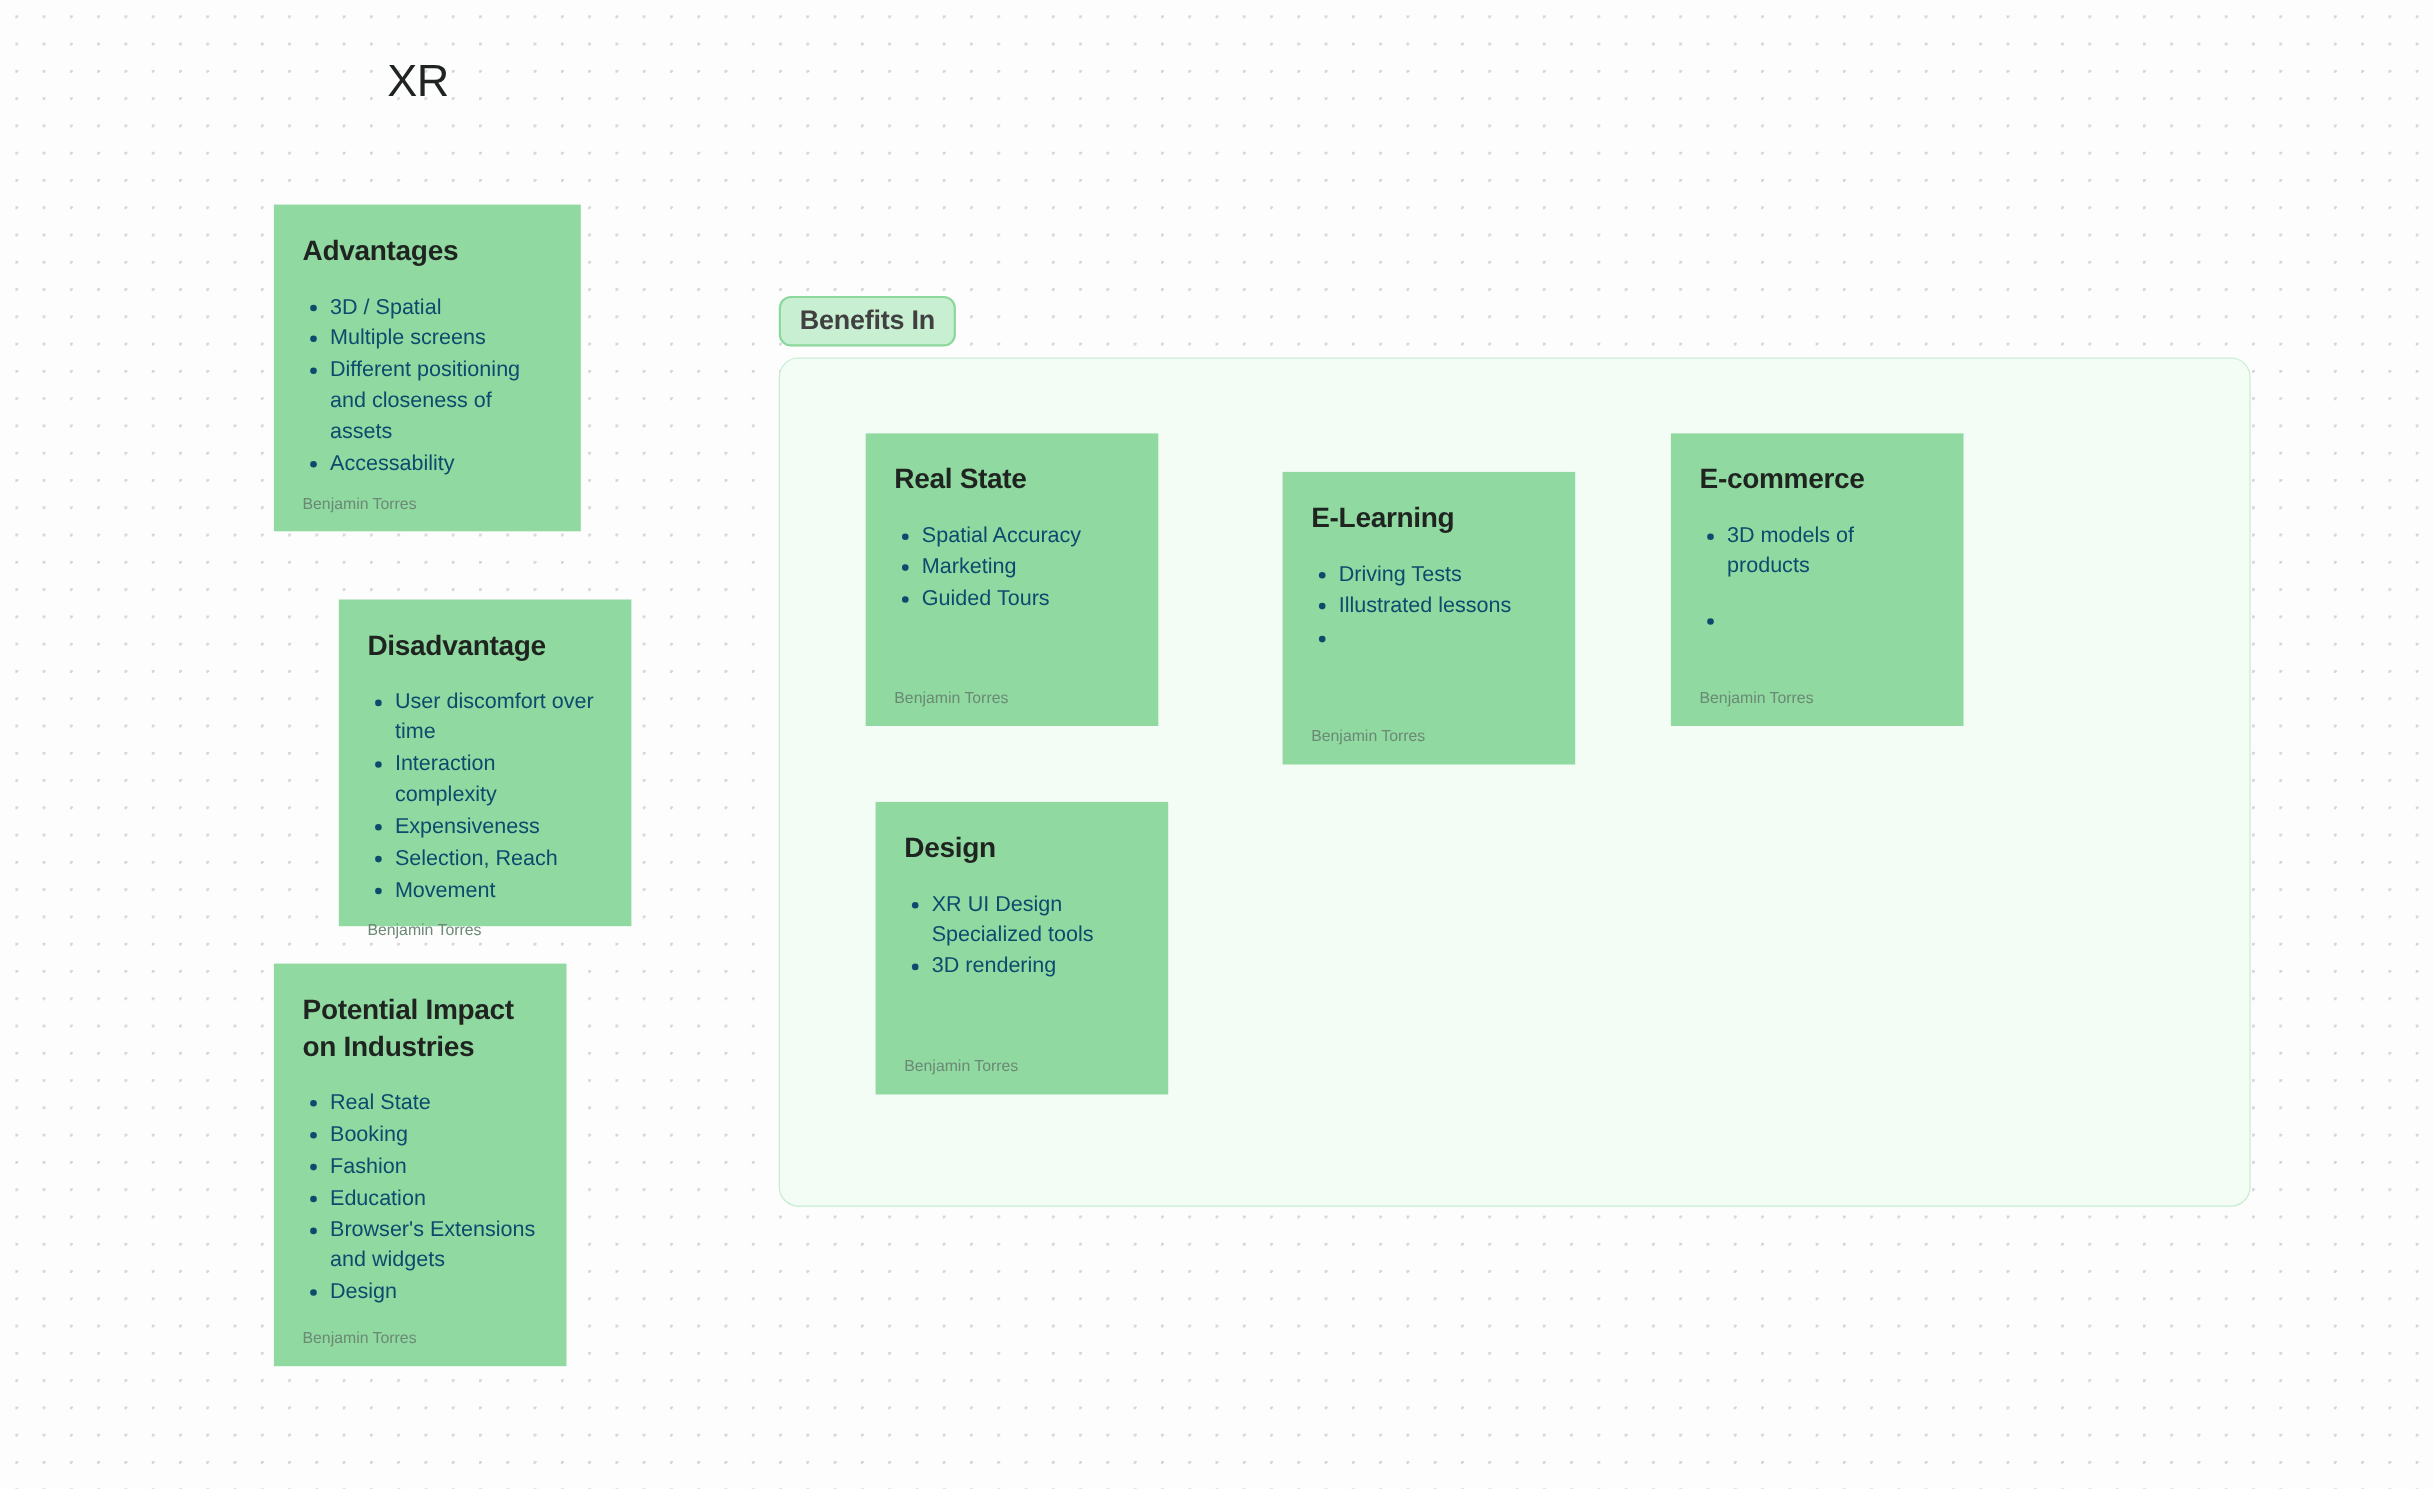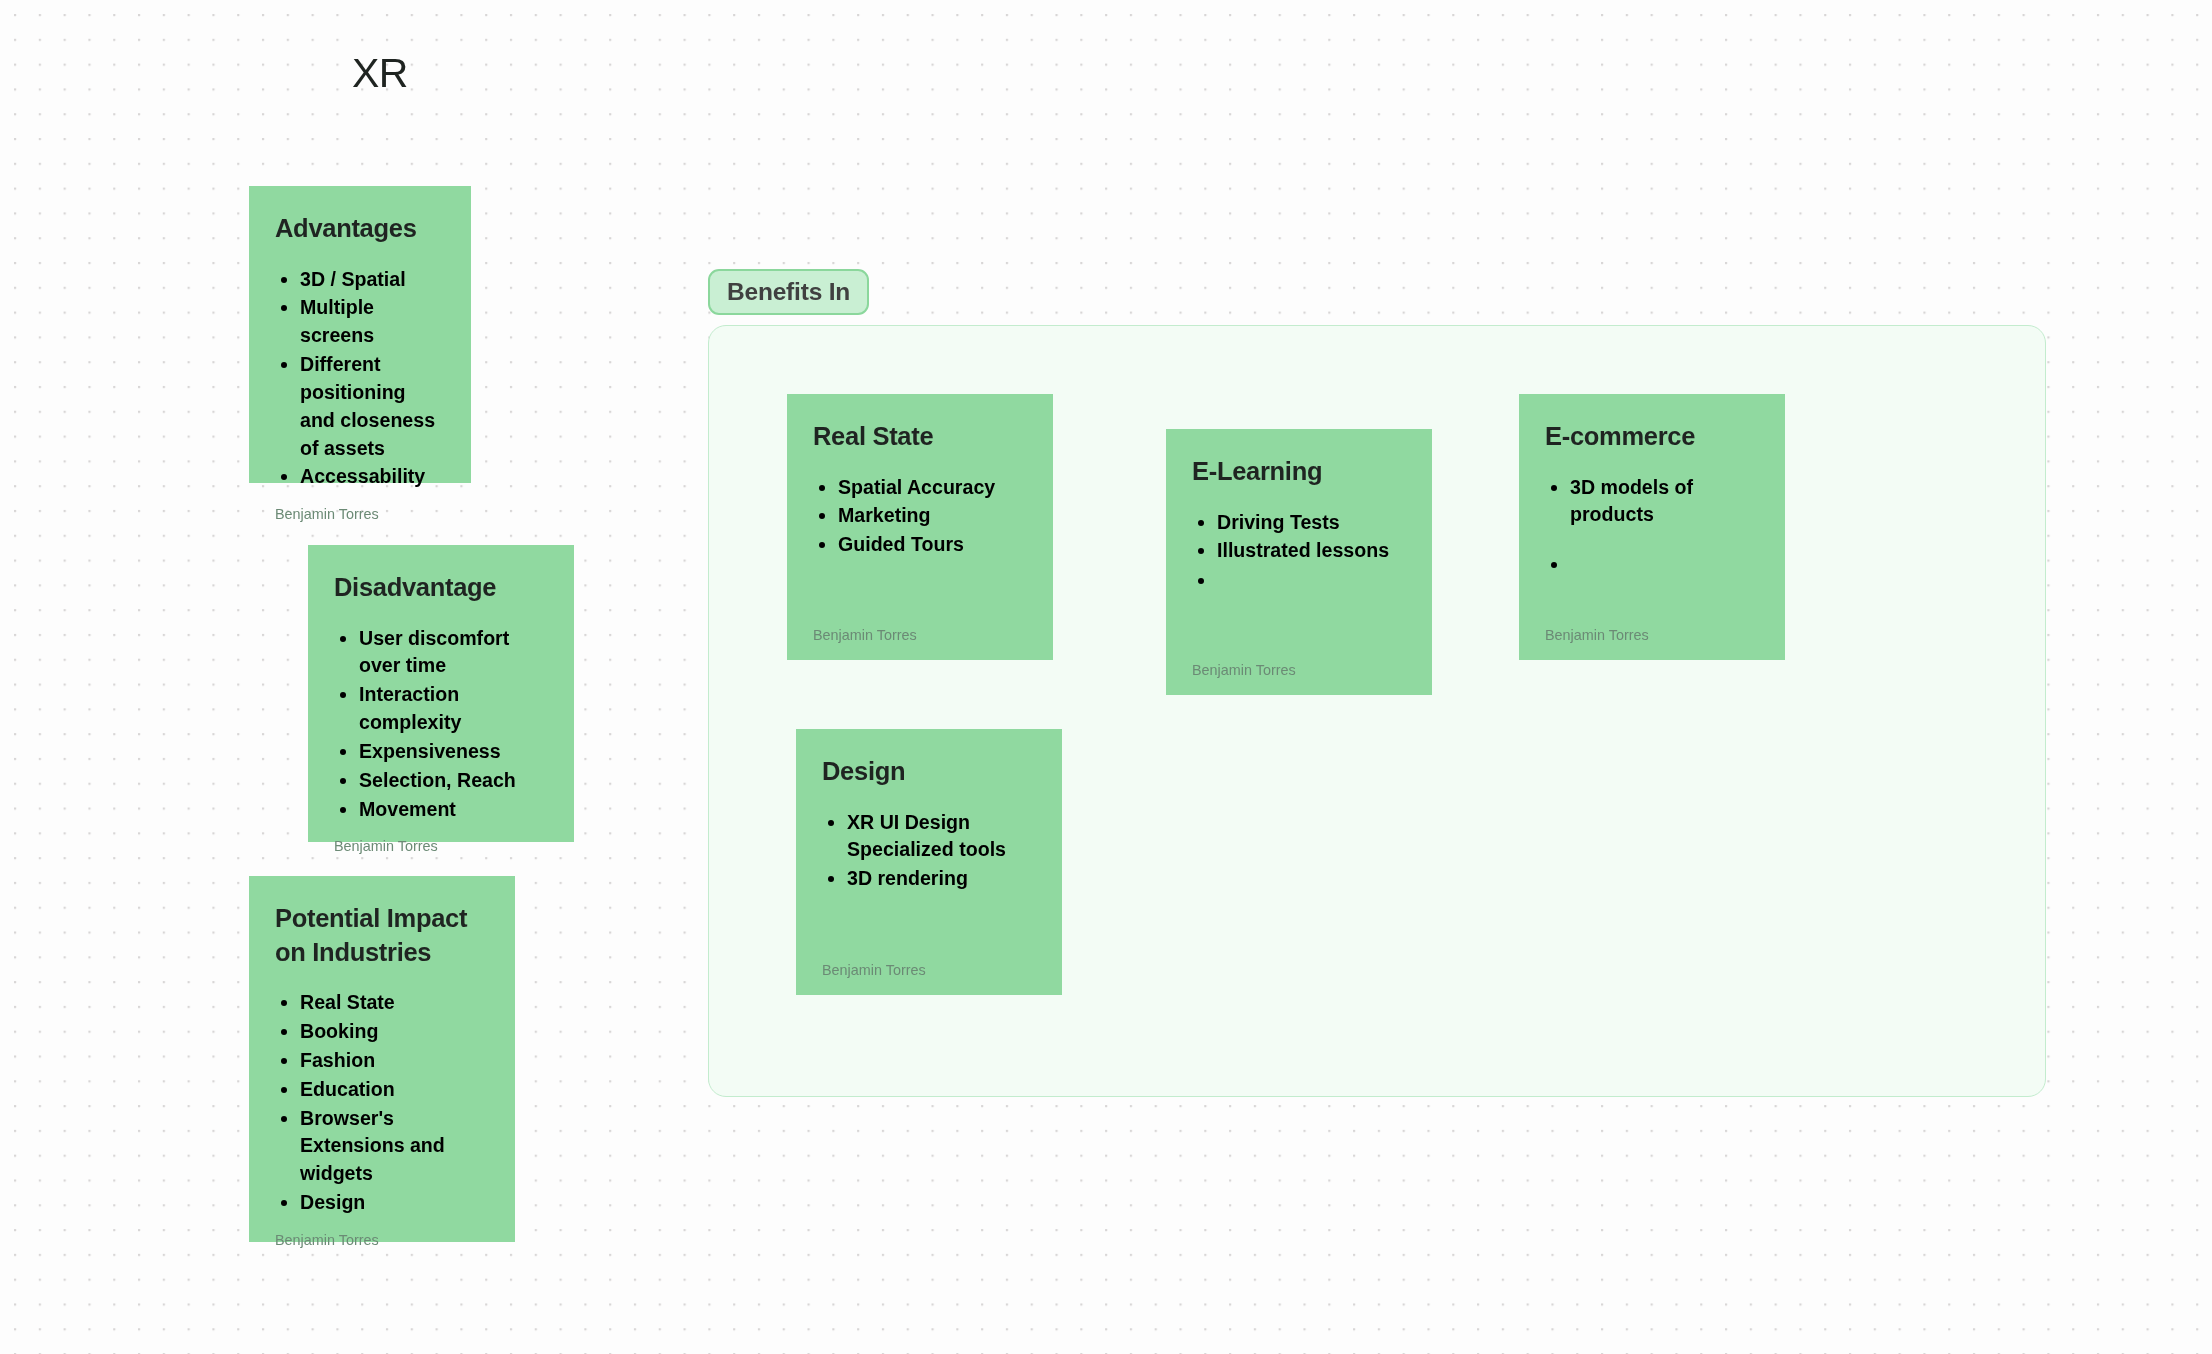--- a/index.html
+++ b/index.html
@@ -55,38 +55,37 @@
     line-height: 1.32;
     margin: 0 0 6px 0;
   }
   .sticky ul {
     margin: 14px 0 0 0;
     padding-left: 25px;
     list-style-type: disc;
   }
   .sticky ul li {
     font-size: 19.6px;
-    color: #000000;
+    color: #0c4a6e;
     line-height: 1.42;
     margin-bottom: 1px;
-    font-weight: bold;
   }
   .sticky ul li.empty-bullet {
     min-height: 26px;
   }
   .sticky .author {
     margin-top: auto;
     padding-top: 14px;
     font-size: 14.4px;
     color: #6b8a75;
     line-height: 1.2;
   }
 
   
-  #card-advantages   { left: 249px; top: 186px; width: 222px; height: 297px; }
+  #card-advantages   { left: 249px; top: 186px; width: 279px; height: 297px; }
   #card-disadvantage { left: 264px; top: 545px; width: 266px; height: 297px; margin-left: 44px; }
   #card-impact       { left: 249px; top: 876px; width: 266px; height: 366px; }
 
   
   #benefits-label {
     position: absolute;
     left: 708px;
     top: 269px;
     height: 46px;
     display: flex;

